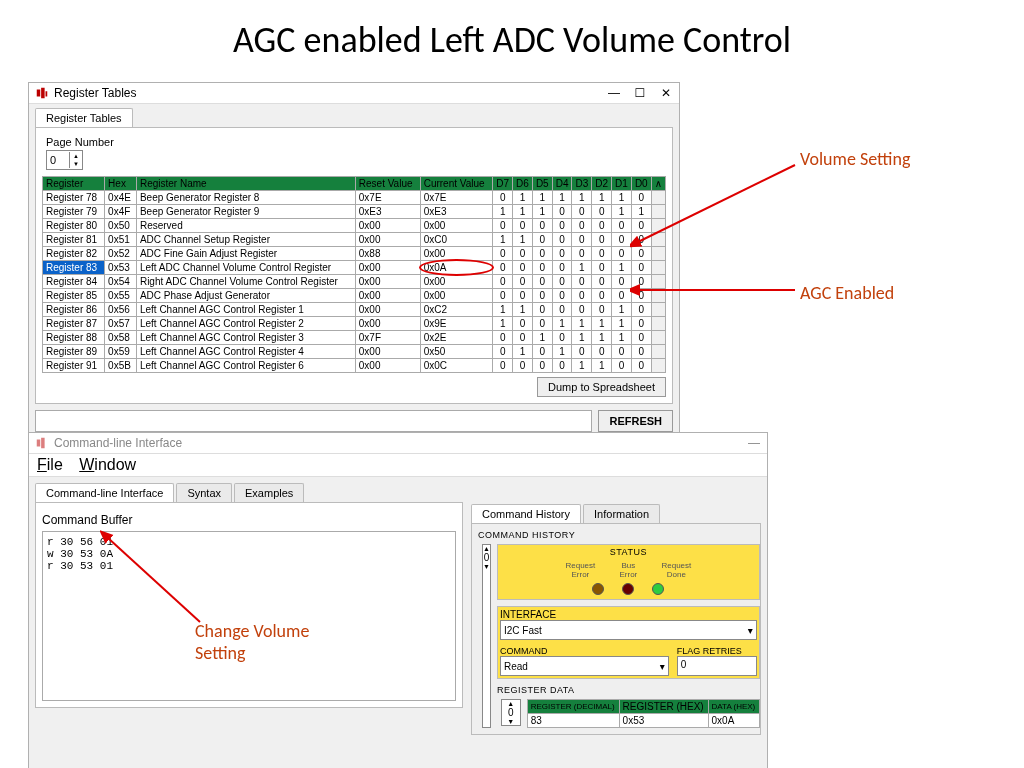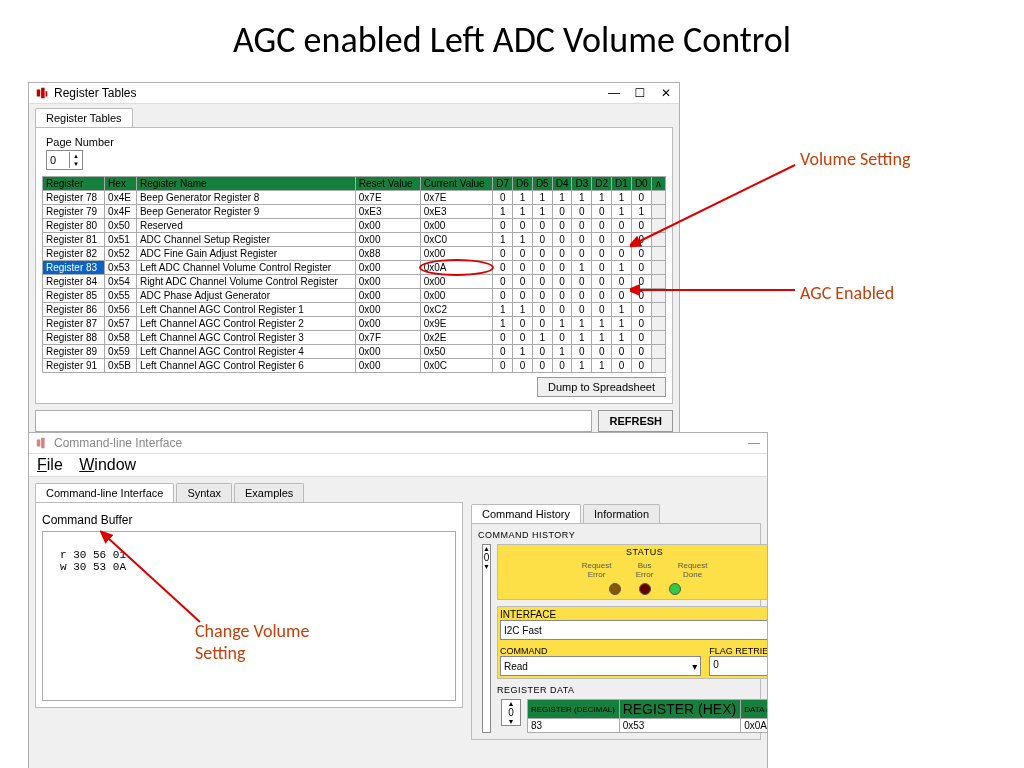--- a/index.html
+++ b/index.html
@@ -28,21 +28,21 @@
 tr.selected td:first-child { background: #0a62c9; color: #fff; }
 .circled { position: relative; }
 .circled::after { content: ""; position: absolute; left: -2px; top: -2px; right: -2px; bottom: -2px; border: 2px solid #d00; border-radius: 50%; }
 .dump-row { text-align: right; margin-top: 4px; }
 .btn { background: #efefef; border: 1px solid #999; padding: 3px 10px; font-size: 11px; cursor: pointer; }
 .refresh-row { display: flex; gap: 6px; margin: 6px; align-items: stretch; }
 .refresh-row .prog { flex: 1; background: #fff; border: 1px solid #aaa; height: 22px; }
 .menubar { padding: 2px 8px; font-size: 16px; background: #fff; border-bottom: 1px solid #ddd; }
 .menubar span { margin-right: 12px; cursor: pointer; }
 .buffer-label { font-size: 12px; margin: 4px 0; }
-.buffer { border: 1px solid #aaa; height: 170px; padding: 17px; font-family: "Courier New", monospace; font-size: 11px; background: #fff; position: relative; }
+.buffer { border: 1px solid #aaa; height: 170px; padding: 4px; font-family: "Courier New", monospace; font-size: 11px; background: #fff; position: relative; }
 .fieldset { border: 1px solid #bbb; padding: 2px; margin-top: 6px; font-size: 10px; background: #fde047; }
 .fs-title { font-size: 9px; letter-spacing: 0.5px; margin-bottom: 4px; }
 .status-leds { display: flex; gap: 18px; justify-content: center; margin: 4px 0 2px; }
 .led { width: 12px; height: 12px; border-radius: 50%; border: 1px solid #555; }
 .led-labels { display: flex; gap: 8px; justify-content: center; font-size: 8px; color: #555; text-align: center; }
 .led-labels div { width: 40px; }
 .field-row { display: flex; gap: 8px; margin-top: 6px; align-items: flex-end; }
 .field-col { display: flex; flex-direction: column; flex: 1; font-size: 9px; }
 .sel, .txt { border: 1px solid #888; background: #fff; padding: 2px 3px; font-size: 10px; height: 20px; }
 .sel { display: flex; justify-content: space-between; align-items: center; }
@@ -347,20 +347,21 @@
       <div class="tab-strip" style="padding:0;">
         <div class="tab">Command-line Interface</div>
         <div class="tab inactive">Syntax</div>
         <div class="tab inactive">Examples</div>
       </div>
       <div class="panel" style="margin:0;">
         <div class="buffer-label">Command Buffer</div>
         <div class="buffer" id="cmd-buffer">
             <div>r 30 56 01</div>
             <div>w 30 53 0A</div>
+            <div>r 30 53 01</div>
           </div>
       </div>
     </div>
     <div style="width:290px;margin-top:21px;">
       <div class="tab-strip" style="padding:0;">
         <div class="tab">Command History</div>
         <div class="tab inactive">Information</div>
       </div>
       <div class="panel" style="margin:0; background:#efefef;">
         <div class="fs-title">COMMAND HISTORY</div>
@@ -408,21 +409,21 @@
             <div class="regdata-inner">
               <div class="spin" style="flex-direction:column; height:auto; width:22px;">
                 <span style="font-size:7px; text-align:center;">▲</span>
                 <span style="text-align:center; font-size:10px;">0</span>
                 <span style="font-size:7px; text-align:center;">▼</span>
               </div>
               <table class="reg" style="margin:0;">
                 <thead>
                     <tr id="rd-head">
                       <th style="font-size: 8px;">REGISTER (DECIMAL)</th>
-                      <th style="font-size: 14px;">REGISTER (HEX)</th>
+                      <th style="font-size: 10px;">REGISTER (HEX)</th>
                       <th style="font-size: 8px;">DATA (HEX)</th>
                     </tr>
                   </thead>
                 <tbody>
                     <tr id="rd-body">
                       <td>83</td>
                       <td>0x53</td>
                       <td>0x0A</td>
                     </tr>
                   </tbody>

